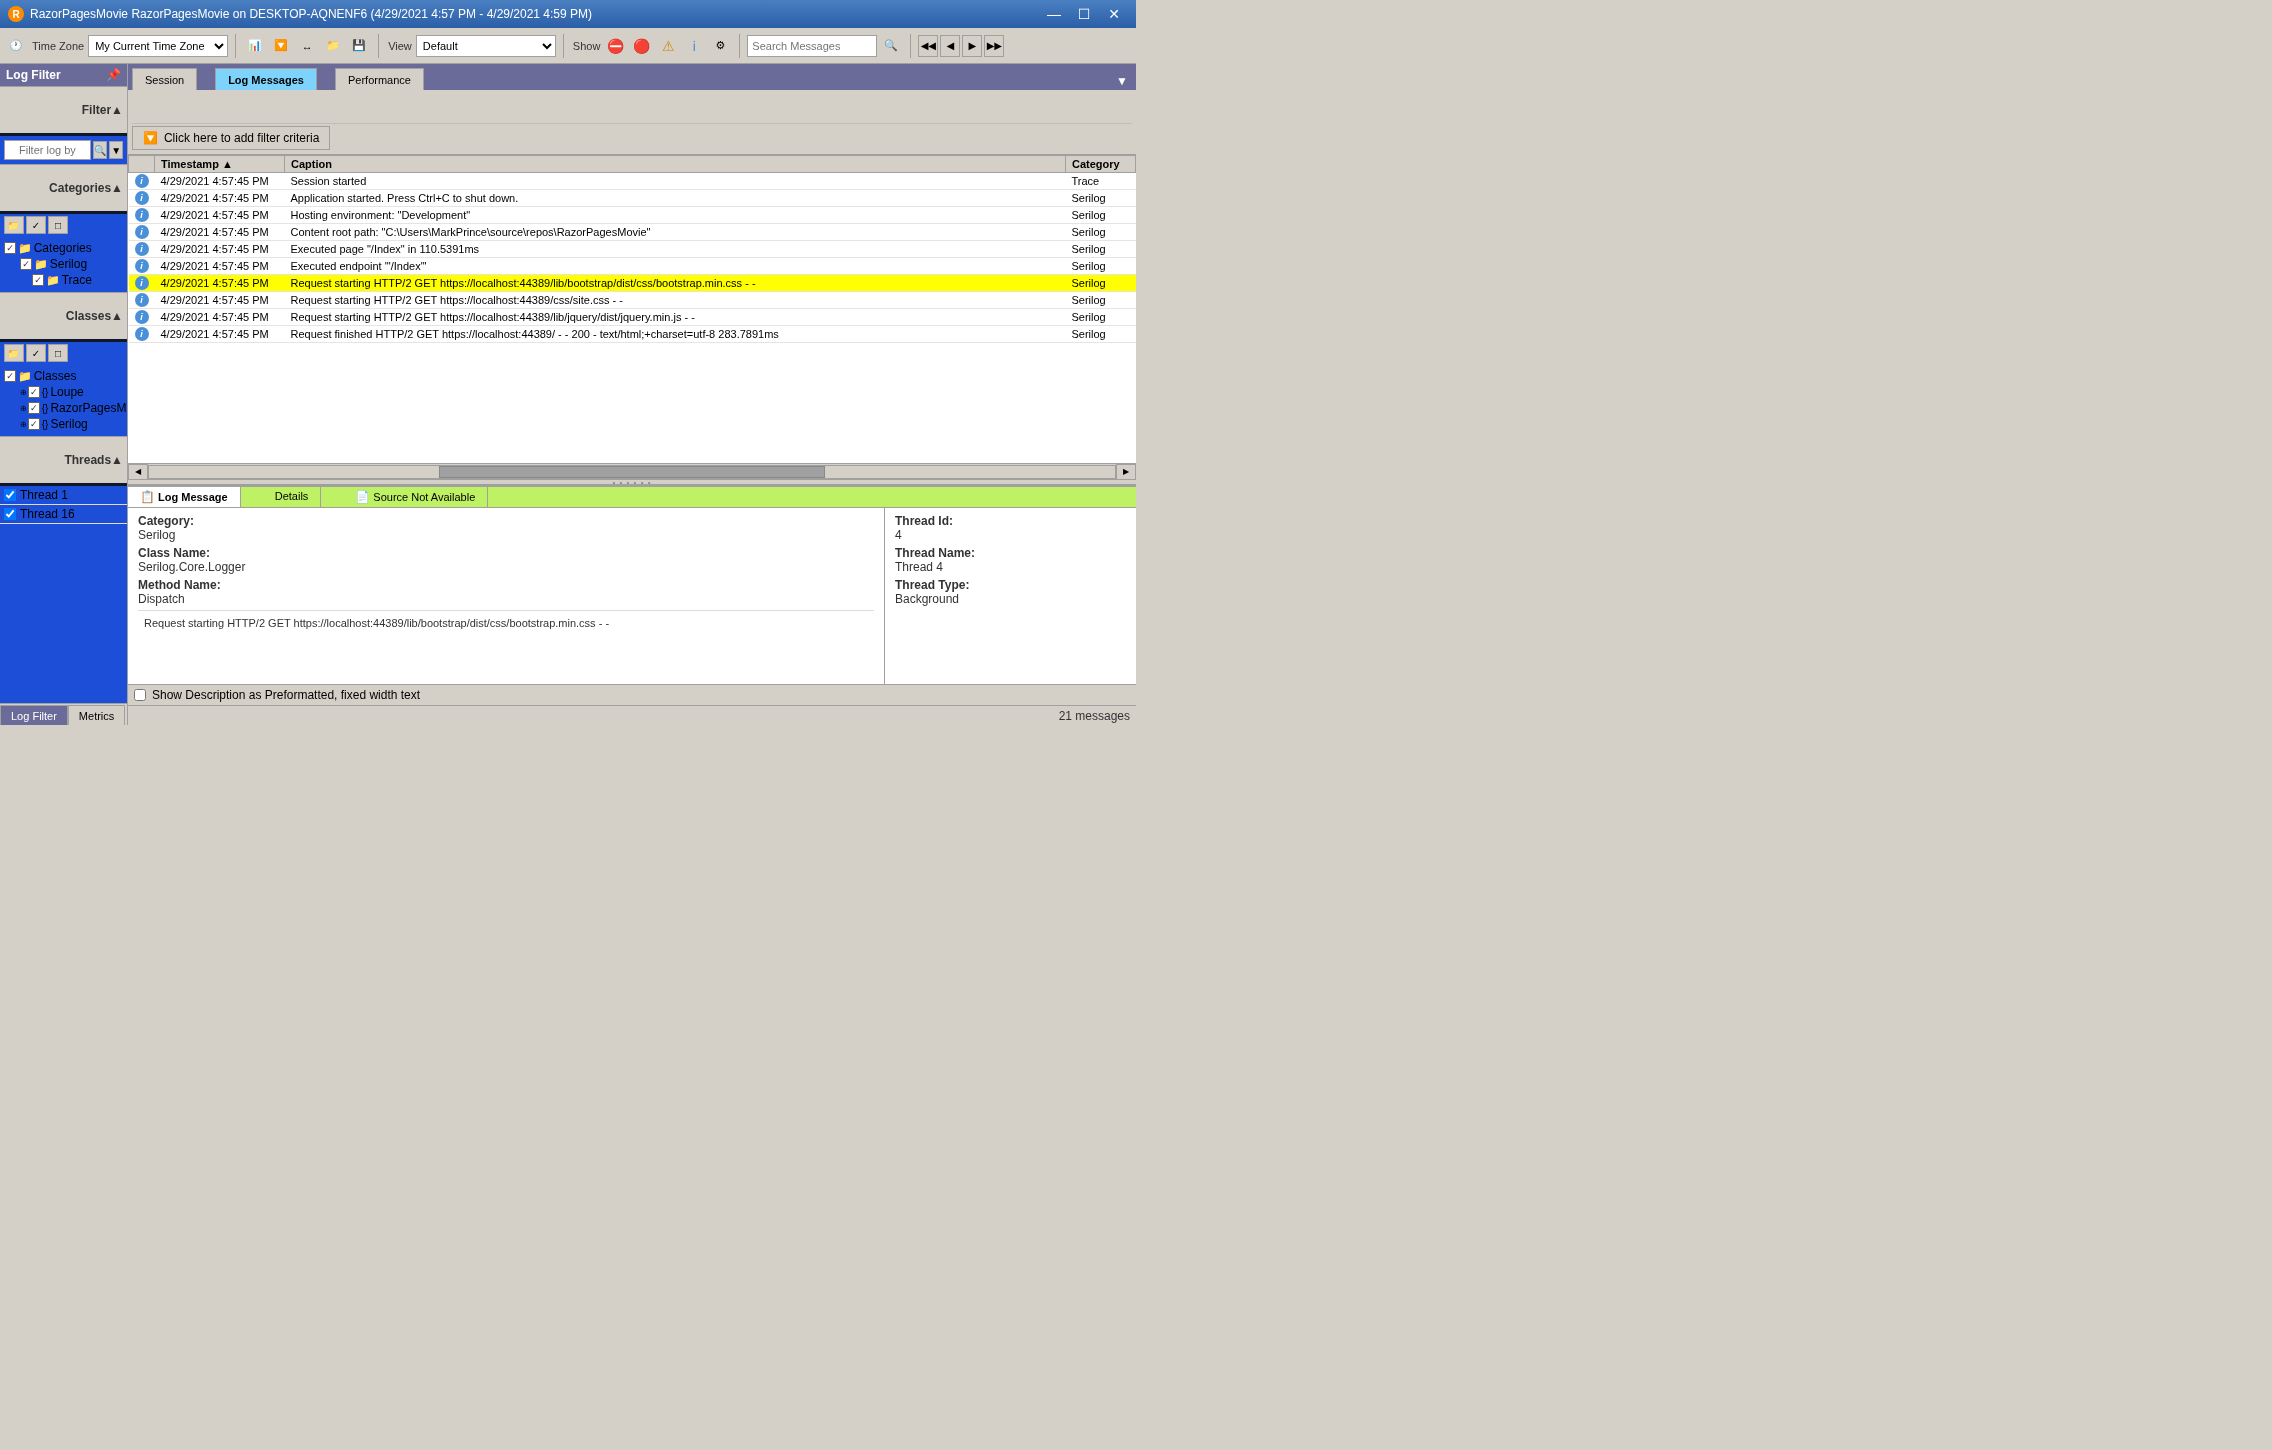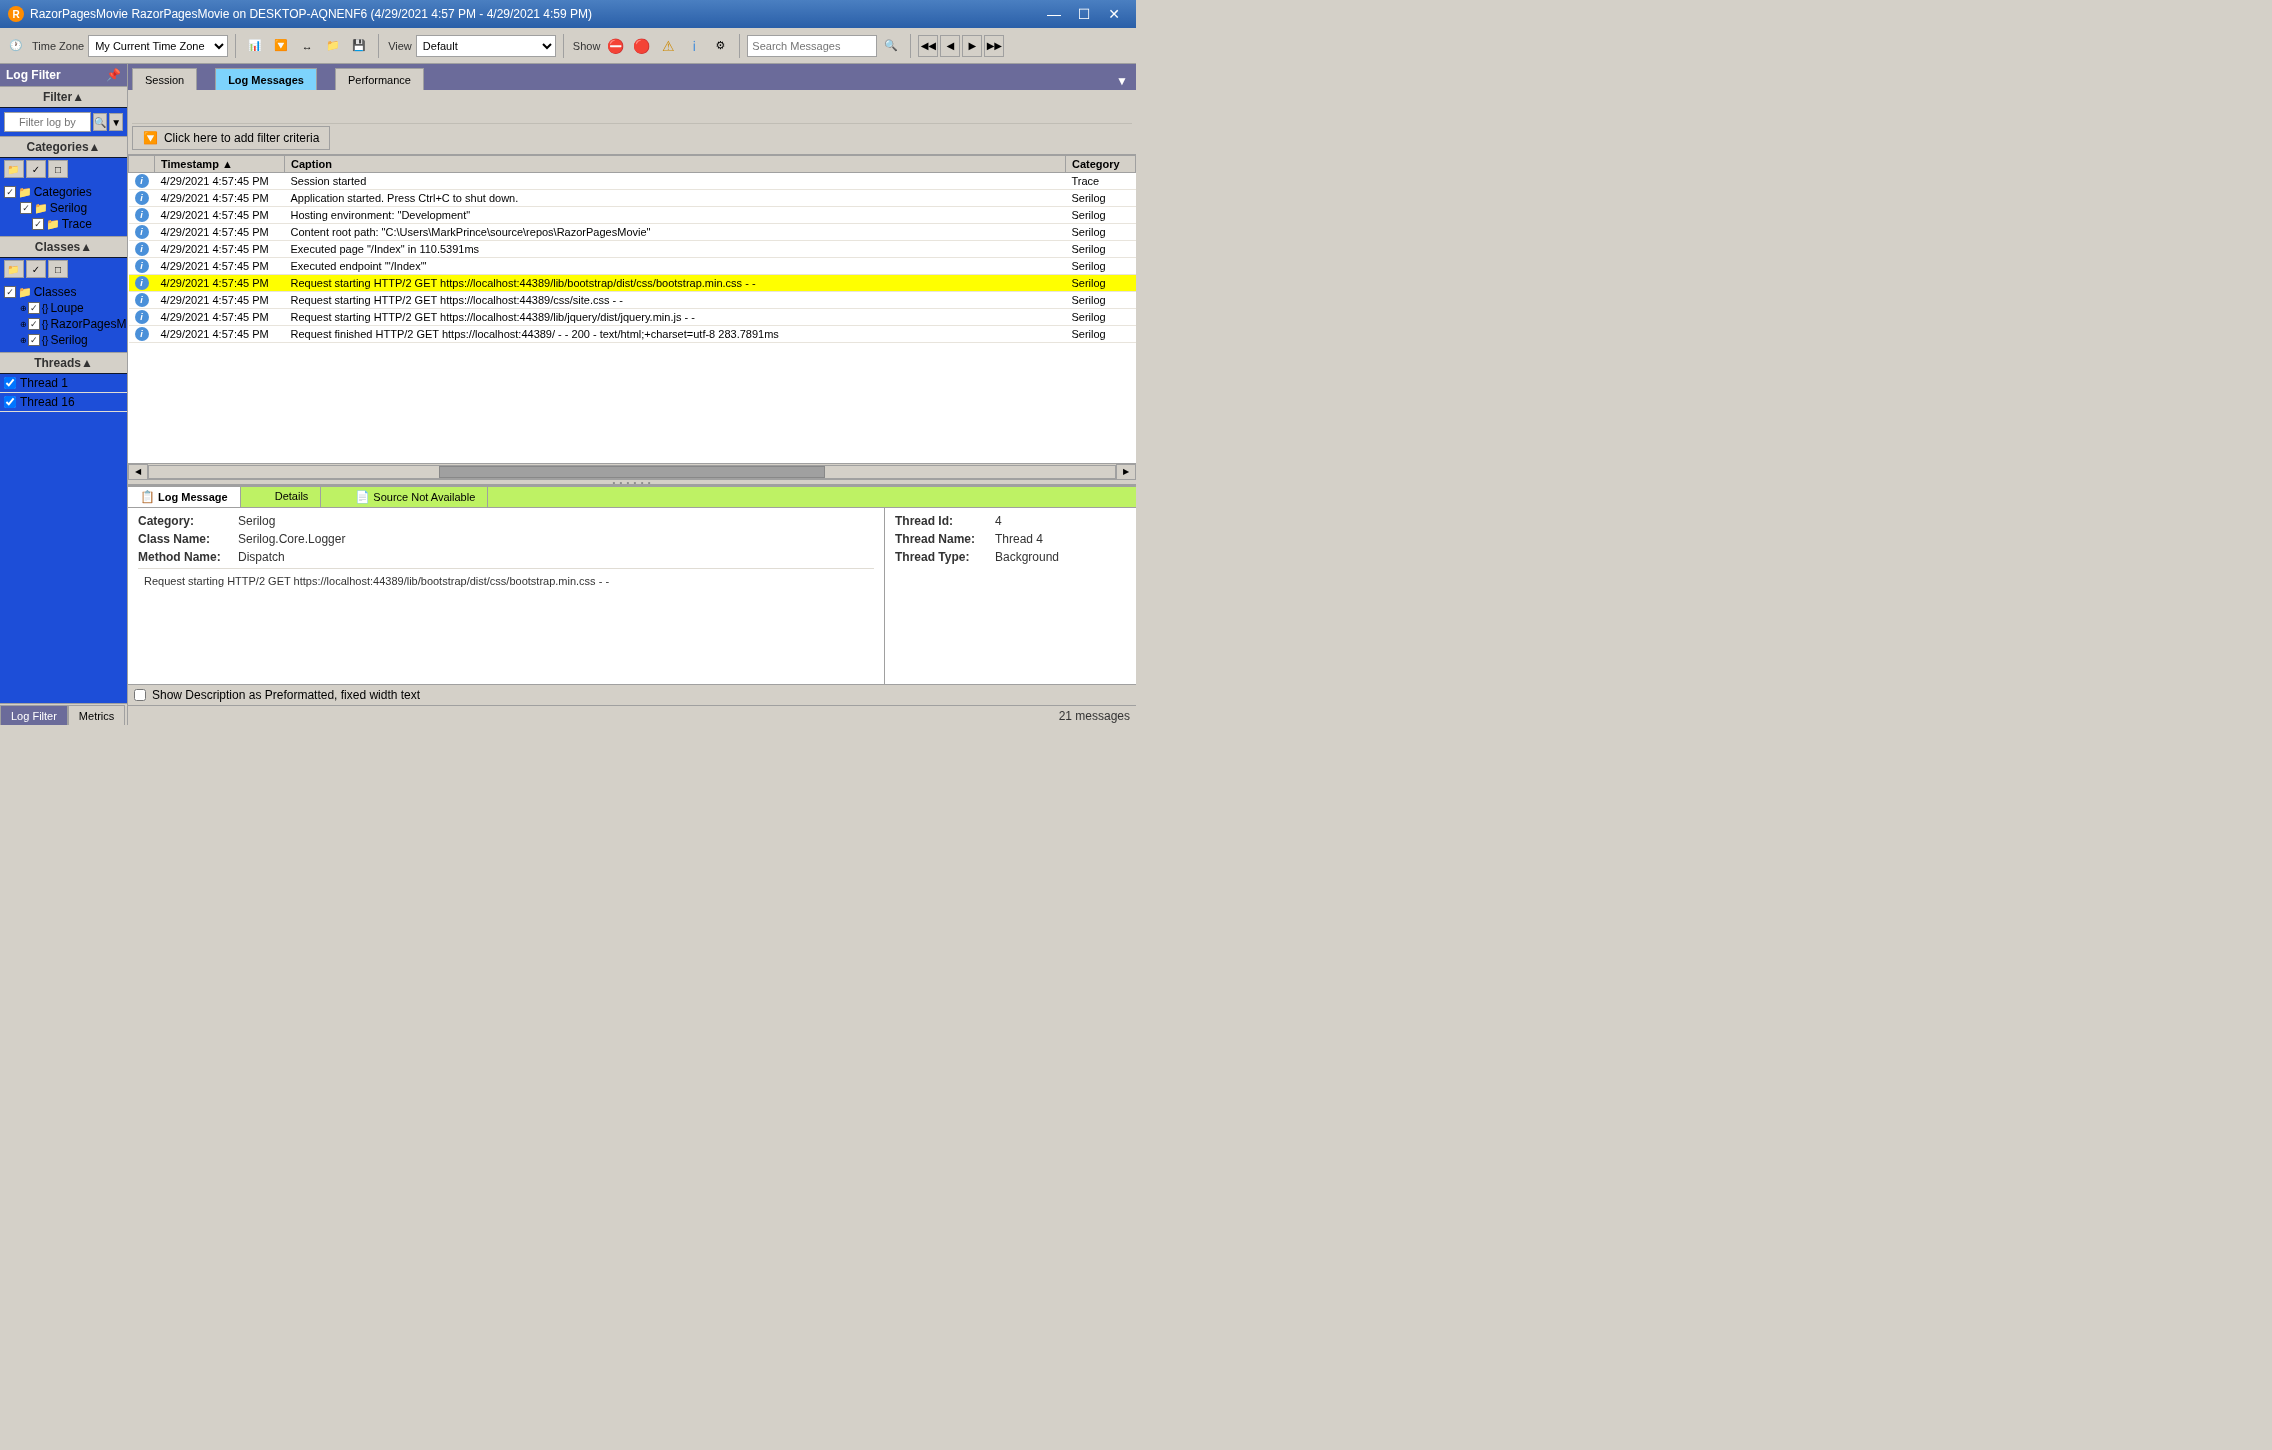--- a/index.html
+++ b/index.html
@@ -67,28 +67,28 @@
       font-size: 11px;
       font-weight: bold;
       display: flex;
       align-items: center;
       justify-content: space-between;
       height: 22px;
     }
     .section-header {
       background: #d4d0c8;
       color: #333;
-      padding: 3px 4px;
+      padding: 16px 4px;
       font-size: 11px;
       font-weight: bold;
       display: flex;
       align-items: center;
-      justify-content: center;
+      justify-content: flex-end;
       border-top: 1px solid #a0a0a0;
-      border-bottom: 1px solid #0f172a;
+      border-bottom: 3px solid #0f172a;
     }
     .section-content { padding: 4px; }
     .filter-input { width: 100%; height: 20px; border: 1px solid #a0a0a0; padding: 0 14px; font-size: 11px; }
     .tree-item { display: flex; align-items: center; gap: 2px; padding: 1px 0; font-size: 11px; cursor: pointer; }
     .tree-item.indented { padding-left: 16px; }
     .tree-item.indented2 { padding-left: 28px; }
     .checkbox { width: 12px; height: 12px; border: 1px solid #666; background: white; display: flex; align-items: center; justify-content: center; font-size: 9px; }
     .checkbox.checked { background: white; color: #333; }
     .folder-icon { color: #f0a020; font-size: 11px; }
     .toolbar-row { display: flex; gap: 2px; padding: 2px 4px; }
@@ -194,21 +194,21 @@
       background: #d4d0c8;
       display: flex;
       flex-direction: column;
     }
     .detail-tabs { display: flex; background: #bef264; border-bottom: 1px solid #a0a0a0; gap: 22px; }
     .detail-tab { padding: 3px 12px; font-size: 11px; cursor: pointer; border-right: 1px solid #a0a0a0; }
     .detail-tab.active { background: white; font-weight: bold; }
     .detail-content { flex: 1; background: white; display: flex; overflow: hidden; }
     .detail-left { flex: 1; padding: 6px 10px; overflow: auto; }
     .detail-right { width: 252px; padding: 6px 10px; border-left: 1px solid #a0a0a0; overflow: auto; }
-    .detail-row { display: flex; margin-bottom: 4px; font-size: 11px; }
+    .detail-row { display: flex; margin-bottom: 4px; font-size: 11px; flex-direction: column; }
     .detail-label { min-width: 100px; font-weight: bold; color: #333; }
     .detail-value { color: #333; }
     .detail-message { font-size: 11px; padding: 6px; color: #333; border-top: 1px solid #e0dcd4; }
     .detail-footer { padding: 3px 6px; background: #d4d0c8; border-top: 1px solid #a0a0a0; display: flex; align-items: center; gap: 6px; }
     .detail-checkbox { width: 12px; height: 12px; }
     
     
     .h-scroll { height: 16px; background: #d4d0c8; border-top: 1px solid #a0a0a0; display: flex; align-items: center; }
     .scroll-track { flex: 1; height: 14px; background: #d4d0c8; border: 1px solid #a0a0a0; position: relative; }
     .scroll-thumb { position: absolute; left: 30%; width: 40%; height: 12px; background: #a0a0a0; top: 0; border: 1px solid #888; cursor: pointer; }

